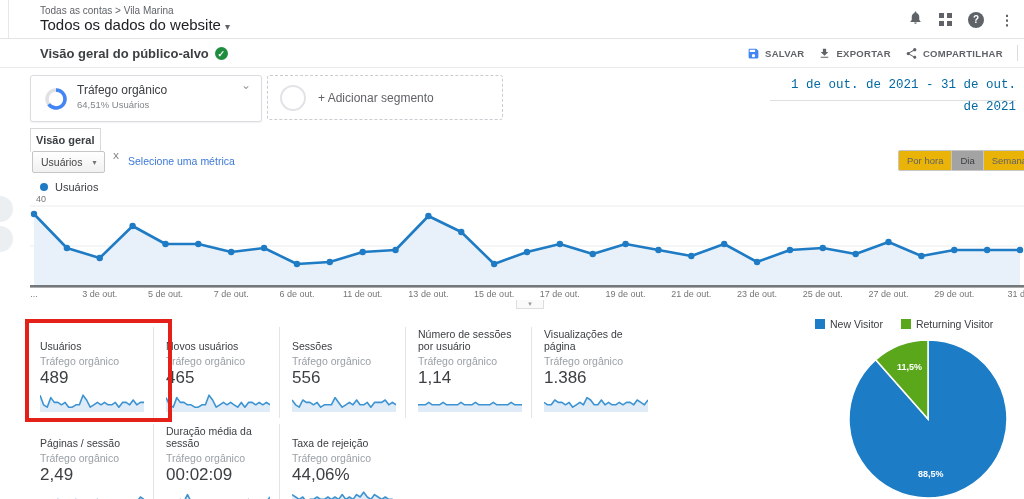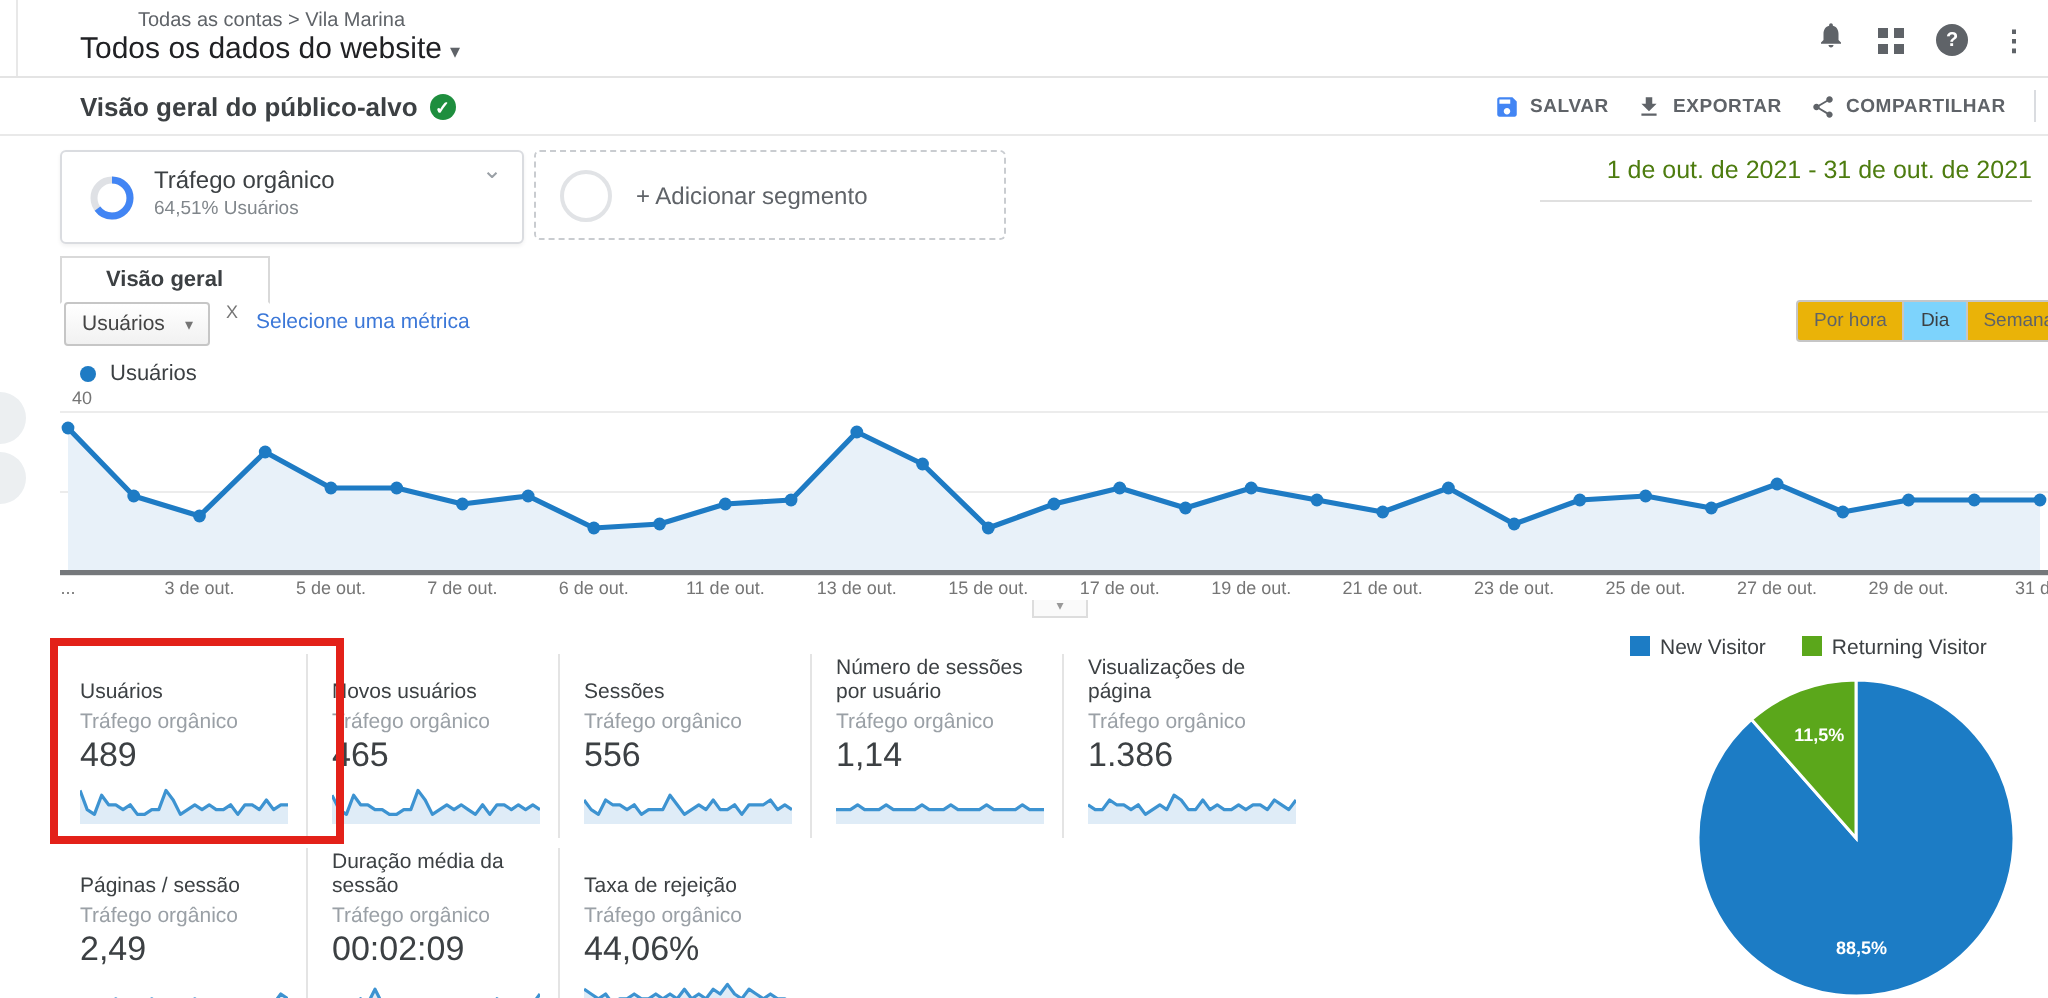--- a/index.html
+++ b/index.html
@@ -3,21 +3,21 @@
 <meta charset="utf-8">
 <style>
   html,body{margin:0;padding:0;}
   body{
     width:1024px;height:499px;position:relative;overflow:hidden;
     background:#fff;font-family:"Liberation Sans",sans-serif;color:#3c4043;
     -webkit-font-smoothing:antialiased;
   }
   .abs{position:absolute;}
   
-  .breadcrumb{left:40px;top:5px;font-size:10px;color:#5f6368;margin-left:29px;}
+  .breadcrumb{left:40px;top:5px;font-size:10px;color:#5f6368;}
   .acct-title{left:40px;top:16px;font-size:15px;color:#202124;}
   .acct-title .caret{font-size:10px;color:#5f6368;margin-left:4px;}
   .left-rule{left:8px;top:0;width:1px;height:38px;background:#e8e8e8;}
   .topdiv{left:0;top:38px;width:1024px;height:1px;background:#e4e4e4;}
   .top-icons{right:0;top:10px;display:flex;align-items:center;gap:16px;padding-right:10px;}
   .grid-icon{display:grid;grid-template-columns:5px 5px;grid-gap:3px;}
   .grid-icon span{width:5px;height:5px;background:#5f6368;}
   .help-icon{width:16px;height:16px;border-radius:50%;background:#5f6368;color:#fff;
     font-size:10px;font-weight:bold;display:flex;align-items:center;justify-content:center;}
   .kebab-icon{color:#5f6368;font-size:14px;font-weight:bold;line-height:16px;}
@@ -32,36 +32,36 @@
   
   .seg-card{left:30px;top:75px;width:230px;height:45px;background:#fff;border:1px solid #dadce0;border-radius:3px;
     box-shadow:0 1px 2px rgba(0,0,0,.06);}
   .seg-name{position:absolute;left:46px;top:7px;font-size:12px;color:#3c4043;}
   .seg-detail{position:absolute;left:46px;top:23px;font-size:9.5px;color:#80868b;}
   .seg-chevron{position:absolute;right:10px;top:2px;color:#9aa0a6;font-size:12px;}
   .seg-add{left:267px;top:75px;width:236px;height:45px;border:1px dashed #c9ccd0;border-radius:3px;
     display:flex;align-items:center;gap:12px;padding-left:12px;box-sizing:border-box;color:#5f6368;font-size:12px;}
   .ghost-circle{width:22px;height:22px;border-radius:50%;border:2px solid #e1e3e6;}
   .date-range{left:770px;top:74px;width:246px;height:26px;border-bottom:1px solid #e0e0e0;
-    font-size:12.5px;color:#4d7c0f;text-align:right;line-height:22px;}
+    font-size:12.5px;color:#0369a1;text-align:right;line-height:22px;font-family:Liberation Mono, monospace;}
   
   .tab{left:30px;top:128px;border:1px solid #d9d9d9;border-bottom:1px solid #fff;background:#fff;
-    padding:5px 22px;font-size:11px;font-weight:bold;color:#3c4043;}
+    padding:5px 5px;font-size:11px;font-weight:bold;color:#3c4043;}
   
   .metric-btn{left:32px;top:151px;border:1px solid #c6c6c6;border-radius:2px;
     background:linear-gradient(#ffffff,#f1f1f1);padding:4px 8px;font-size:10.5px;color:#444;
     display:flex;align-items:center;gap:10px;cursor:pointer;}
   .metric-btn .caret{font-size:8px;color:#757575;}
   .vs-x{left:113px;top:151px;font-size:9px;color:#757575;}
   .metric-link{left:128px;top:155px;font-size:10.5px;color:#3c78d8;cursor:pointer;}
   .gran-group{left:898px;top:150px;display:flex;}
   .gbtn{border:1px solid #c6c6c6;border-left:none;background:#eab308;color:#5f6368;
     font-size:9.5px;padding:4px 8px;white-space:nowrap;cursor:pointer;}
   .gbtn:first-child{border-left:1px solid #c6c6c6;border-radius:2px 0 0 2px;}
-  .gbtn.active{background:#7dd3fc;color:#3c4043;text-align:right;}
+  .gbtn.active{background:#a3a3a3;color:#3c4043;text-align:right;}
   
   .legend{left:40px;top:181px;display:flex;align-items:center;gap:7px;font-size:11px;color:#3c4043;}
   .legend .dot{width:8px;height:8px;border-radius:50%;background:#1e7bc4;}
   #main-chart{left:30px;top:194px;}
   #x-ticks{left:30px;top:289px;width:994px;height:12px;font-size:9px;color:#757575;}
   #x-ticks span{position:absolute;transform:translateX(-50%);white-space:nowrap;}
   .annot-tab{left:516px;top:300px;width:26px;height:8px;background:#fafafa;border:1px solid #ddd;border-top:none;
     color:#999;font-size:7px;text-align:center;line-height:7px;}
   .bubble{left:-13px;width:26px;height:26px;border-radius:50%;background:#eceff1;}
   

